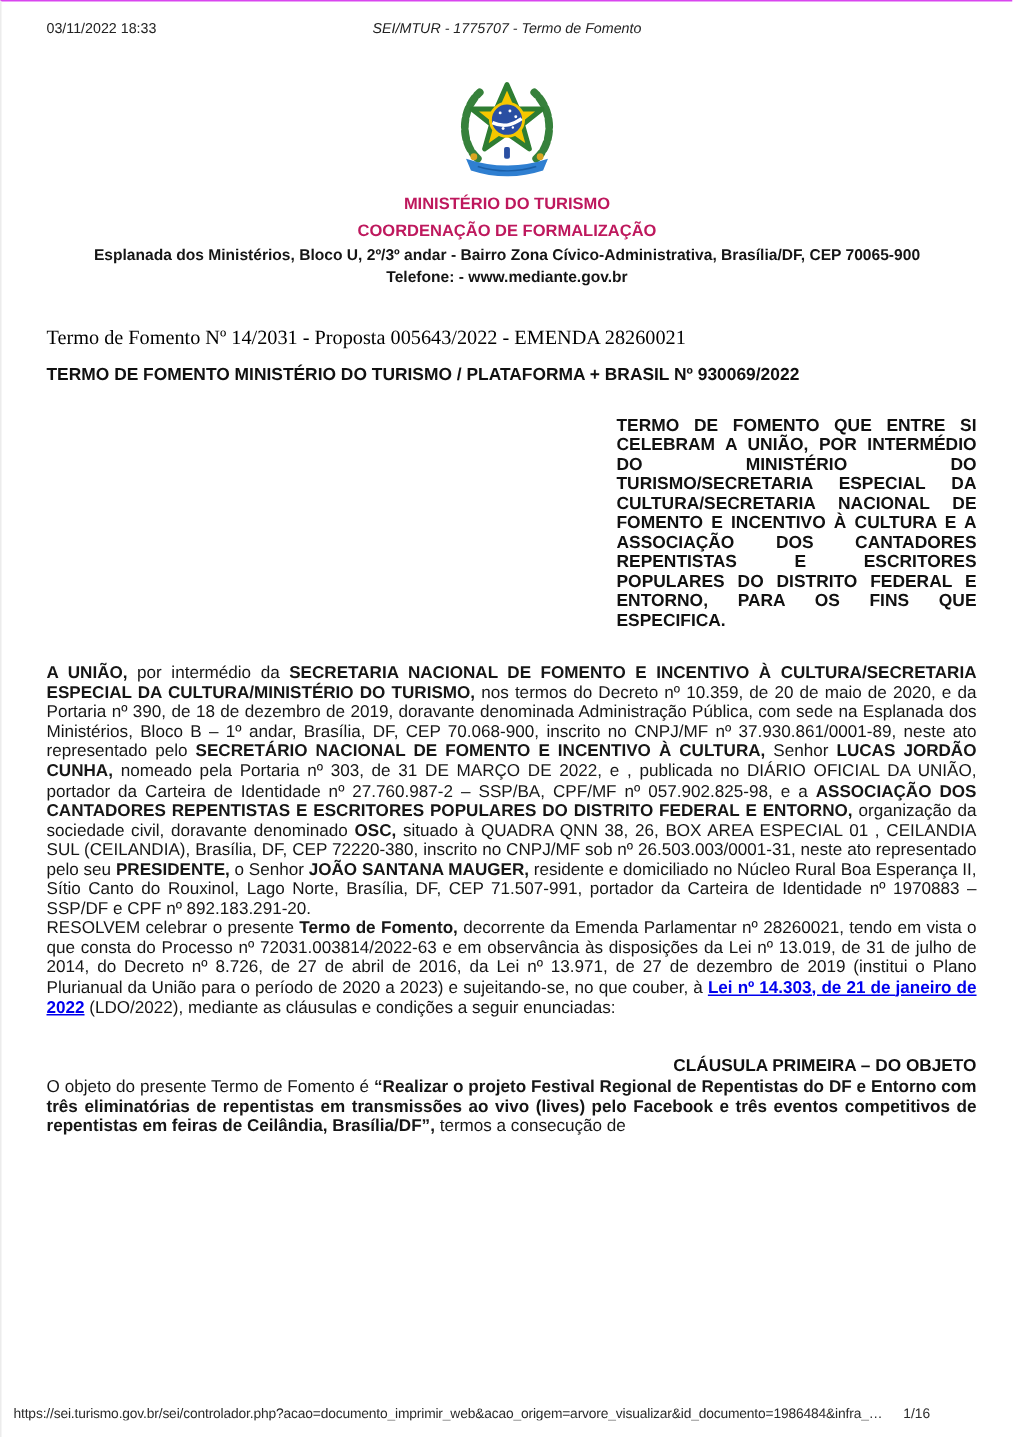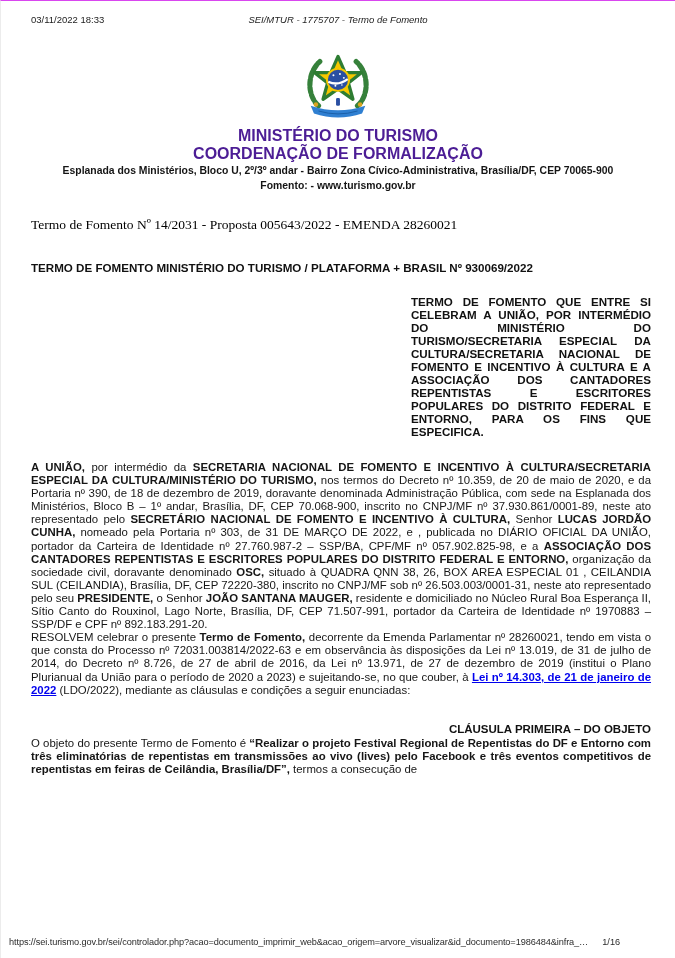--- a/index.html
+++ b/index.html
@@ -22,27 +22,27 @@
     position:absolute;bottom:11px;left:8px;right:10px;
     display:flex;justify-content:flex-start;align-items:flex-end;
     font-size:9.2px;color:#2b2b2b;white-space:nowrap;
   }
   .pf-url{overflow:hidden;text-overflow:ellipsis;max-width:600px;letter-spacing:-0.1px;}
   .pf-page{margin-left:14px;}
 
   
   .letterhead{position:absolute;top:46px;left:0;right:0;text-align:center;}
   .emblem{display:block;margin:0 auto 4px auto;}
-  .lh-line{font-weight:bold;font-size:16px;line-height:18px;color:#4c1d95;}
+  .lh-line{font-weight:bold;font-size:11px;line-height:18px;color:#be185d;}
   .lh-addr{font-weight:bold;font-size:10.4px;line-height:15px;color:#151515;}
 
   
   .content{position:absolute;top:216px;left:30px;width:620px;}
   .ref-line{font-family:"Liberation Serif", serif;font-size:13.5px;color:#000;}
-  .doc-title{margin-top:28px;font-weight:bold;font-size:11.6px;color:#111;}
+  .doc-title{margin-top:10px;font-weight:bold;font-size:11.6px;color:#111;}
   .epigraph{
     margin-top:21px;margin-left:380px;width:240px;
     text-align:justify;font-weight:bold;font-size:11.6px;line-height:13px;
     word-spacing:1.5px;color:#111;
   }
   .para{margin:0;text-align:justify;font-size:11.4px;line-height:13.1px;color:#161616;}
   .para-parties{margin-top:23px;}
   .para-resolve{margin-top:0;}
   .clause-heading{margin-top:25px;font-weight:bold;font-size:11.5px;line-height:14px;color:#111;text-align:right;}
   .clause-body{margin-top:1px;}
@@ -79,21 +79,21 @@
       </g>
 
       <rect x="57" y="76" width="6" height="12" rx="2" fill="#2a4fa2"></rect>
 
       <path d="M18,88 Q60,102 102,88 L97,100 Q60,112 23,100 Z" fill="#2f7fd1"></path>
       <path d="M30,96 Q60,105 90,96" stroke="#1a5fa8" stroke-width="1.5" fill="none"></path>
     </svg>
     <div class="lh-line">MINISTÉRIO DO TURISMO</div>
     <div class="lh-line">COORDENAÇÃO DE FORMALIZAÇÃO</div>
     <div class="lh-addr">Esplanada dos Ministérios, Bloco U, 2º/3º andar - Bairro Zona Cívico-Administrativa, Brasília/DF, CEP 70065-900</div>
-    <div class="lh-addr">Fomento: - www.turismo.gov.br</div>
+    <div class="lh-addr">Telefone: - www.mediante.gov.br</div>
   </div>
 
   <div class="content">
     <div class="ref-line">Termo de Fomento Nº 14/2031 - Proposta 005643/2022 - EMENDA 28260021</div>
     <div class="doc-title">TERMO DE FOMENTO MINISTÉRIO DO TURISMO / PLATAFORMA + BRASIL Nº 930069/2022</div>
     <div class="epigraph">TERMO DE FOMENTO QUE ENTRE SI CELEBRAM A UNIÃO, POR INTERMÉDIO DO MINISTÉRIO DO TURISMO/SECRETARIA ESPECIAL DA CULTURA/SECRETARIA NACIONAL DE FOMENTO E INCENTIVO À CULTURA E A ASSOCIAÇÃO DOS CANTADORES REPENTISTAS E ESCRITORES POPULARES DO DISTRITO FEDERAL E ENTORNO, PARA OS FINS QUE ESPECIFICA.</div>
 
     <p class="para para-parties"><span class="b">A UNIÃO,</span><span> por intermédio da </span><span class="b">SECRETARIA NACIONAL DE FOMENTO E INCENTIVO À CULTURA/SECRETARIA ESPECIAL DA CULTURA/MINISTÉRIO DO TURISMO,</span><span> nos termos do Decreto nº 10.359, de 20 de maio de 2020, e da Portaria nº 390, de 18 de dezembro de 2019, doravante denominada Administração Pública, com sede na Esplanada dos Ministérios, Bloco B – 1º andar, Brasília, DF, CEP 70.068-900, inscrito no CNPJ/MF nº 37.930.861/0001-89, neste ato representado pelo </span><span class="b">SECRETÁRIO NACIONAL DE FOMENTO E INCENTIVO À CULTURA,</span><span> Senhor </span><span class="b">LUCAS JORDÃO CUNHA,</span><span> nomeado pela Portaria nº 303, de 31 DE MARÇO DE 2022, e , publicada no DIÁRIO OFICIAL DA UNIÃO, portador da Carteira de Identidade nº 27.760.987-2 – SSP/BA, CPF/MF nº 057.902.825-98, e a </span><span class="b">ASSOCIAÇÃO DOS CANTADORES REPENTISTAS E ESCRITORES POPULARES DO DISTRITO FEDERAL E ENTORNO,</span><span> organização da sociedade civil, doravante denominado </span><span class="b">OSC,</span><span> situado à QUADRA QNN 38, 26, BOX AREA ESPECIAL 01 , CEILANDIA SUL (CEILANDIA), Brasília, DF, CEP 72220-380, inscrito no CNPJ/MF sob nº 26.503.003/0001-31, neste ato representado pelo seu </span><span class="b">PRESIDENTE,</span><span> o Senhor </span><span class="b">JOÃO SANTANA MAUGER,</span><span> residente e domiciliado no Núcleo Rural Boa Esperança II, Sítio Canto do Rouxinol, Lago Norte, Brasília, DF, CEP 71.507-991, portador da Carteira de Identidade nº 1970883 – SSP/DF e CPF nº 892.183.291-20.</span></p>
     <p class="para para-resolve"><span>RESOLVEM celebrar o presente </span><span class="b">Termo de Fomento,</span><span> decorrente da Emenda Parlamentar nº 28260021, tendo em vista o que consta do Processo nº 72031.003814/2022-63 e em observância às disposições da Lei nº 13.019, de 31 de julho de 2014, do Decreto nº 8.726, de 27 de abril de 2016, da Lei nº 13.971, de 27 de dezembro de 2019 (institui o Plano Plurianual da União para o período de 2020 a 2023) e sujeitando-se, no que couber, à </span><a class="b lnk" href="#">Lei nº 14.303, de 21 de janeiro de 2022</a><span> (LDO/2022), mediante as cláusulas e condições a seguir enunciadas:</span></p>
 

